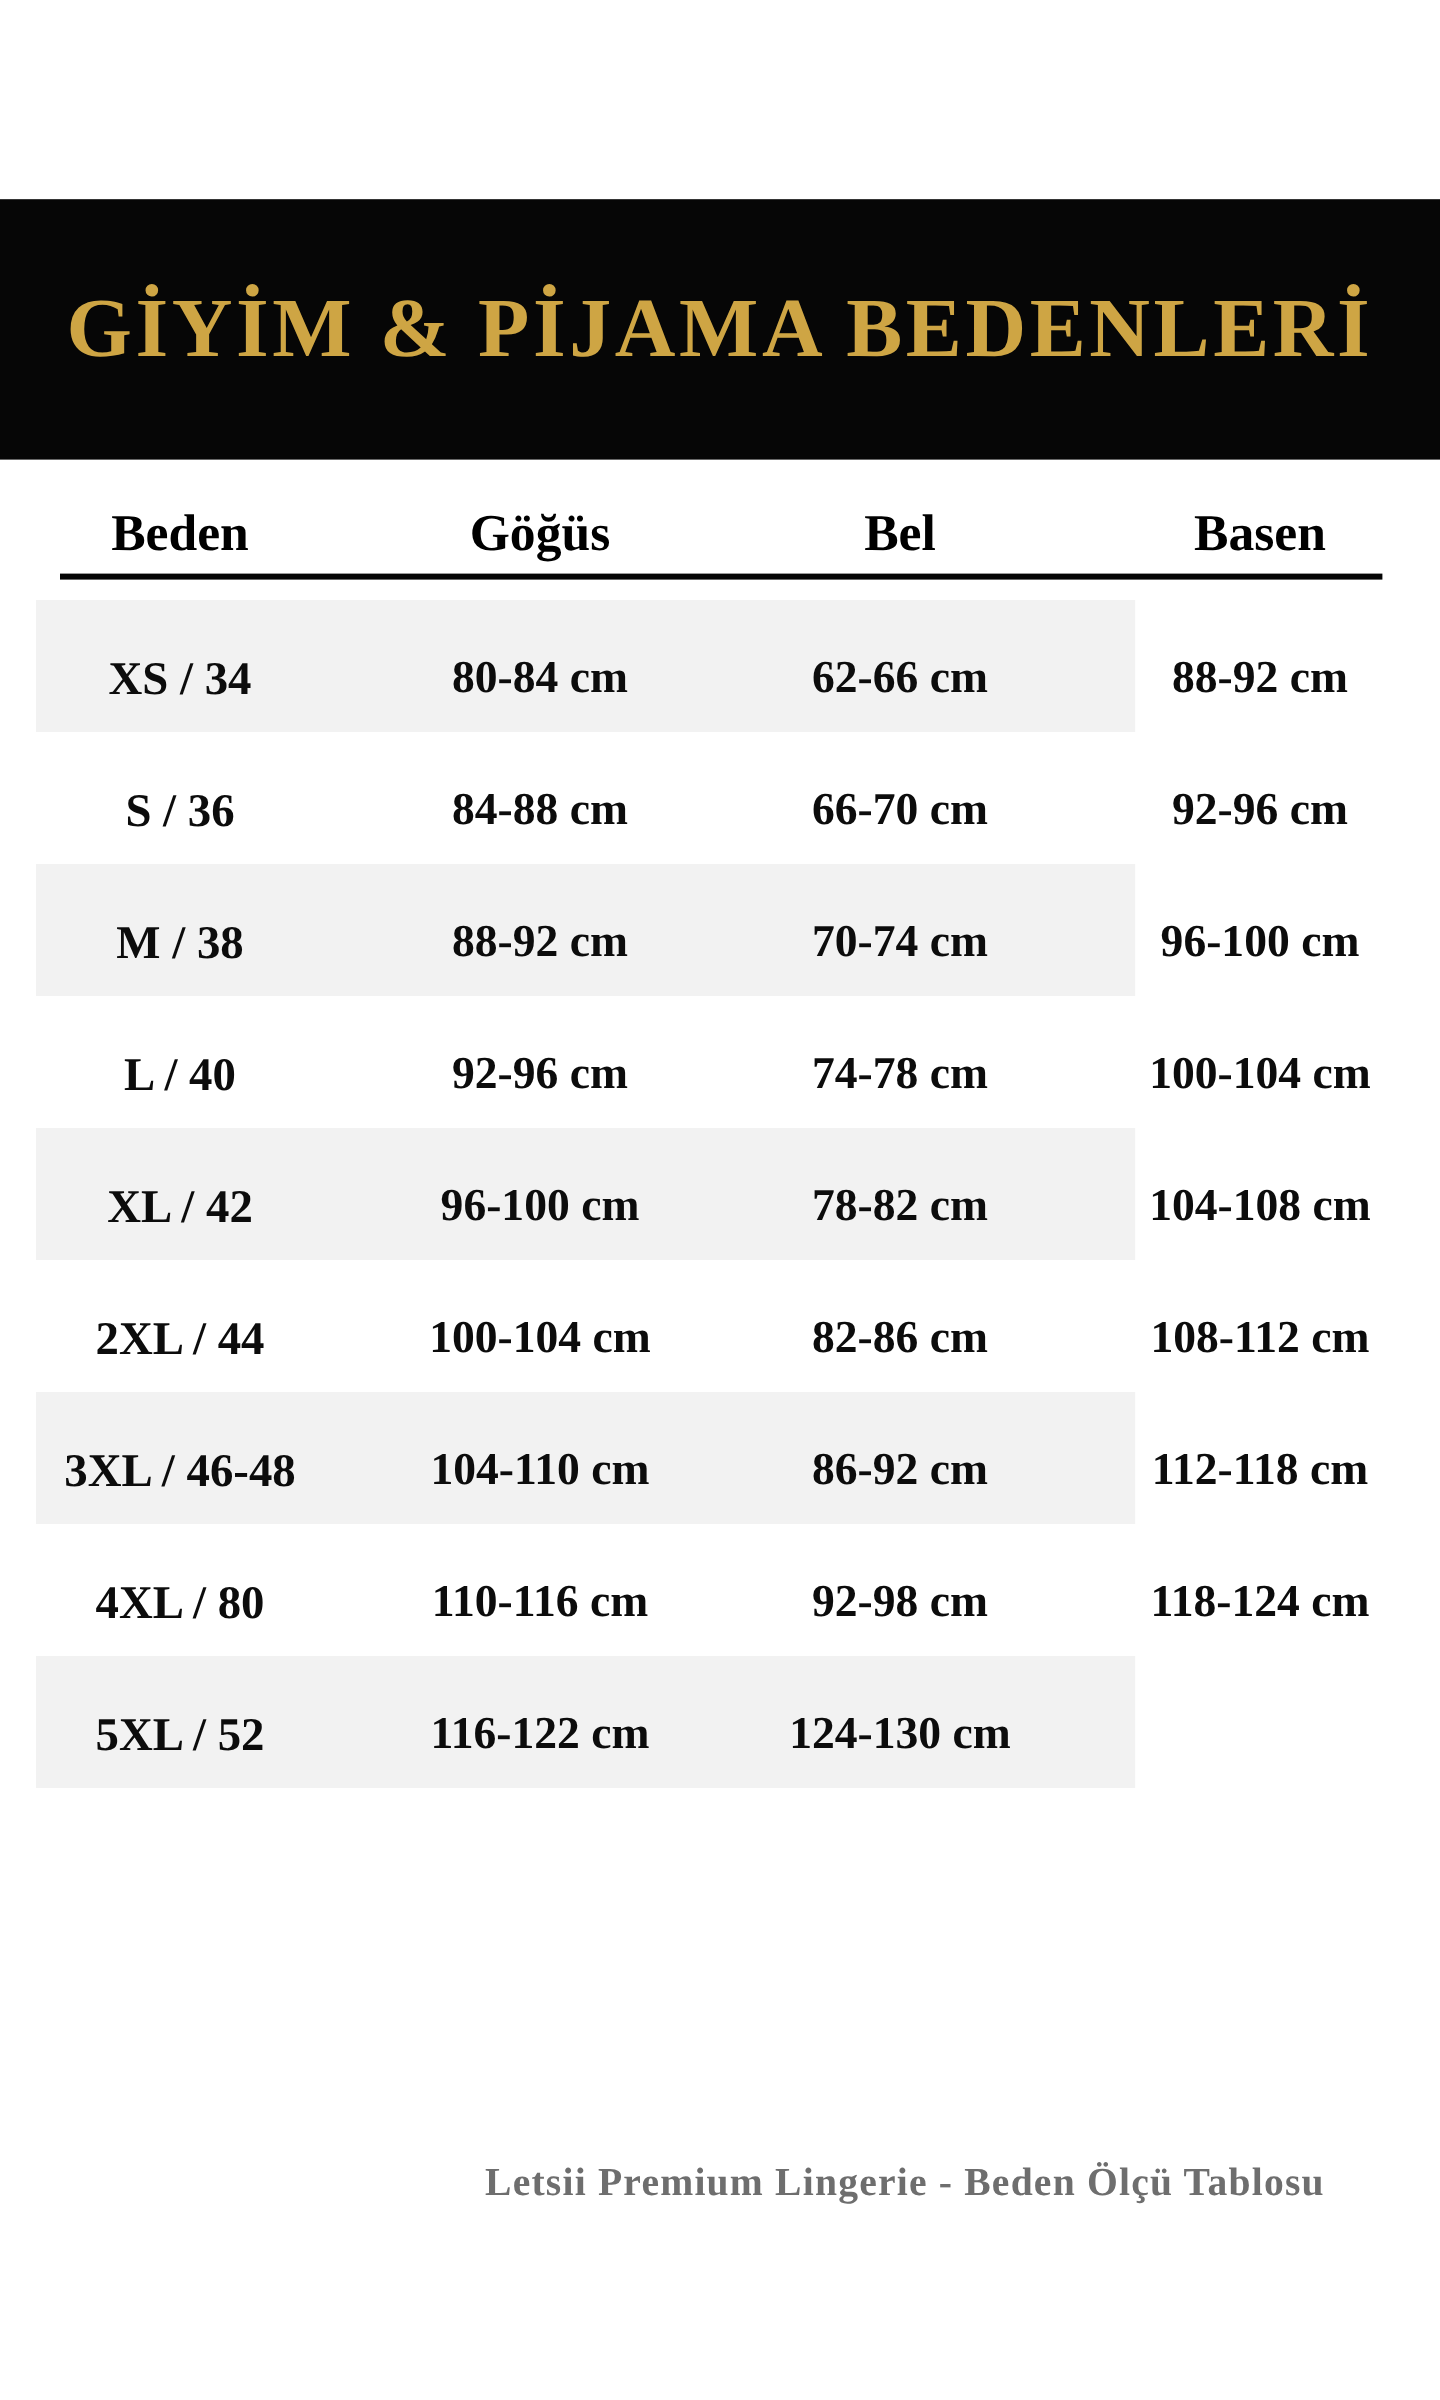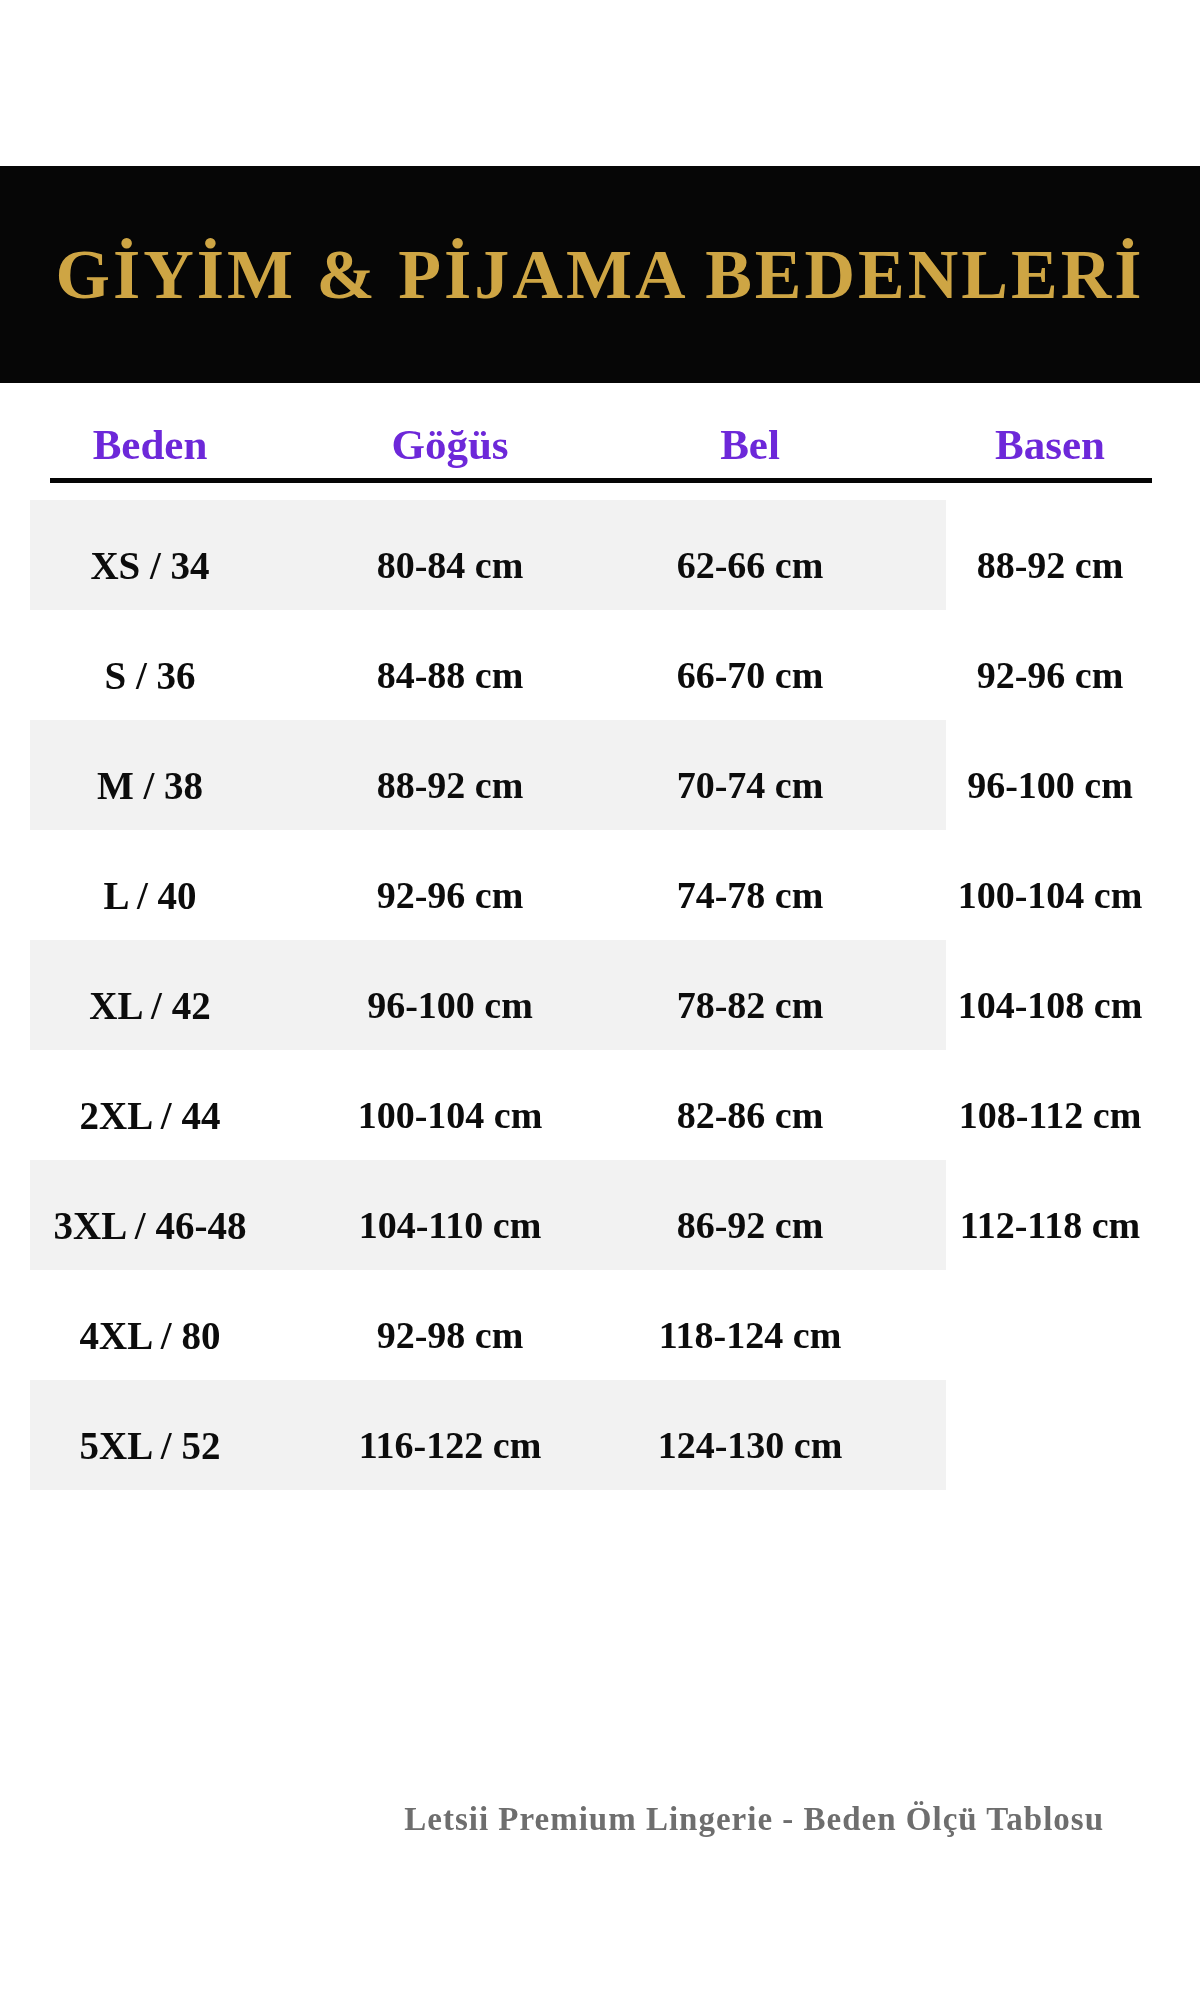--- a/index.html
+++ b/index.html
@@ -46,21 +46,21 @@
     left: 0;
     width: 1200px;
     height: 62px;
     display: grid;
     grid-template-columns: repeat(4, 300px);
     align-items: end;
     text-align: center;
     font-size: 43px;
     font-weight: 700;
     line-height: 1;
-    color: #6d28d9;
+    color: #000000;
   }
   .header-rule {
     position: absolute;
     top: 478px;
     left: 50px;
     width: 1102px;
     height: 5px;
     background: #050505;
   }
 
@@ -176,20 +176,21 @@
 
     <div class="tr stripe">
       <div class="td size">3XL / 46-48</div>
       <div class="td">104-110 cm</div>
       <div class="td">86-92 cm</div>
       <div class="td">112-118 cm</div>
     </div>
 
     <div class="tr">
       <div class="td size">4XL / 80</div>
+      <div class="td">110-116 cm</div>
       <div class="td">92-98 cm</div>
       <div class="td">118-124 cm</div>
     </div>
 
     <div class="tr stripe">
       <div class="td size">5XL / 52</div>
       <div class="td">116-122 cm</div>
       <div class="td">124-130 cm</div>
     </div>
 

